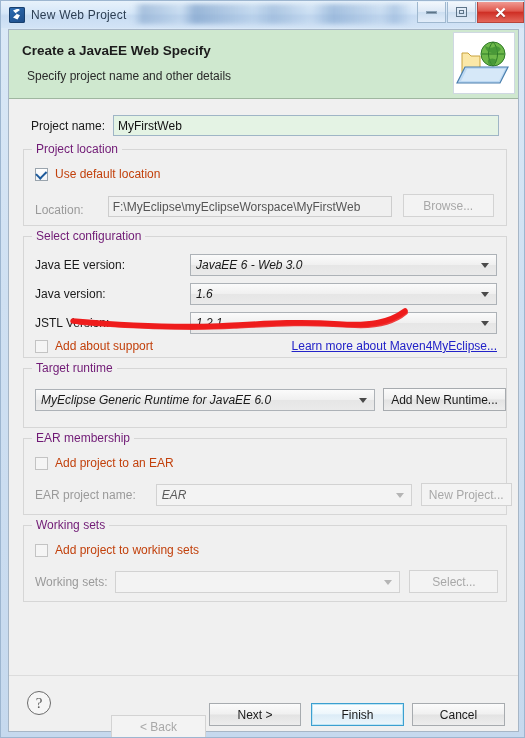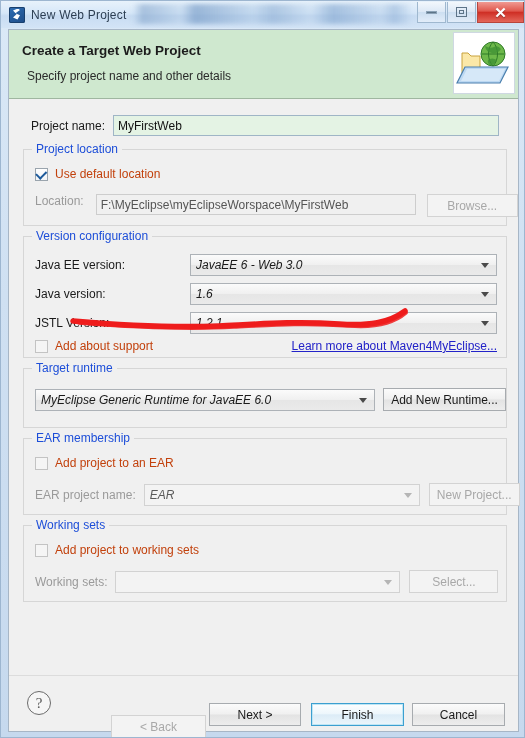--- a/index.html
+++ b/index.html
@@ -218,21 +218,21 @@
     position: absolute;
     border: 1px solid #d6d6d6;
     box-sizing: border-box;
   }
   .group > .legend {
     position: absolute;
     top: -8px; left: 8px;
     background: #f0f0f0;
     padding: 0 4px;
     font-size: 12px;
-    color: #1d4ed8;
+    color: #701a75;
     white-space: nowrap;
   }
 
   
   .cb {
     width: 13px; height: 13px;
     border: 1px solid #9aa4ad;
     background: linear-gradient(to bottom, #ffffff 0%, #f2f4f6 100%);
     box-sizing: border-box;
     display: inline-flex;
@@ -373,21 +373,21 @@
       </div>
       <div class="win-btn close">
         <span class="glyph-close">✕</span>
       </div>
     </div>
   </div>
 
   <div class="dialog">
 
     <div class="banner">
-      <div class="banner-title">Create a Target Web Project</div>
+      <div class="banner-title">Create a JavaEE Web Specify</div>
       <div class="banner-sub">Specify project name and other details</div>
       <div class="banner-icon">
         <svg width="60" height="60" viewBox="0 0 60 60" aria-hidden="true">
           <path d="M8 20 L8 40 L26 40 L26 23 L17 23 L14 20 Z" fill="#fbe8a8" stroke="#c9a23c" stroke-width="1"></path>
           <ellipse cx="39" cy="21" rx="12" ry="12" fill="#6db84a" stroke="#2f7a28" stroke-width="1"></ellipse>
           <path d="M28 21 H50 M39 9 C33 15 33 27 39 33 C45 27 45 15 39 9" fill="none" stroke="#2f7a28" stroke-width="1"></path>
           <path d="M31 13 q5 3 9 1 q4 -2 7 2 q-3 5 -9 4 q-6 -1 -7 -7 Z" fill="#3c8f33" opacity=".75"></path>
           <path d="M34 27 q4 -3 9 0 q-2 5 -7 5 q-3 -2 -2 -5 Z" fill="#3c8f33" opacity=".75"></path>
           <path d="M11 34 L54 34 L46 50 L3 50 Z" fill="#bcd8f2" stroke="#4a7fae" stroke-width="1.2"></path>
           <path d="M13 36 L51 36 L45 48 L7 48 Z" fill="#d6e8f8" stroke="none"></path>
@@ -403,29 +403,29 @@
       </div>
 
       <div class="group" style="left:14px; top:50px; width:484px; height:77px;">
         <span class="legend">Project location</span>
 
         <div class="cbrow" style="position:absolute; left:11px; top:17px;">
           <span class="cb checked"></span>
           <span class="cb-label">Use default location</span>
         </div>
 
-        <div style="position:absolute; left:11px; top:44px; display:flex; align-items:flex-start;">
+        <div style="position:absolute; left:11px; top:44px; display:flex; align-items:flex-end;">
           <span class="lbl dim">Location:</span>
-          <input class="txt disabled" style="width: 320px; margin-left: 12px;" readonly="" value="F:\MyEclipse\myEclipseWorspace\MyFirstWeb">
+          <input class="txt disabled" style="width: 284px; margin-left: 24px;" readonly="" value="F:\MyEclipse\myEclipseWorspace\MyFirstWeb">
           <div class="btn disabled" style="width:91px; margin-left:11px;">Browse...</div>
         </div>
       </div>
 
       <div class="group" style="left:14px; top:137px; width:484px; height:122px;">
-        <span class="legend">Version configuration</span>
+        <span class="legend">Select configuration</span>
 
         <div style="position:absolute; left:11px; top:17px; display:flex; align-items:center; width:462px;">
           <span class="lbl" style="width:155px;">Java EE version:</span>
           <div class="combo" style="width:307px;">
             <span>JavaEE 6 - Web 3.0</span>
             <span class="arrow"></span>
           </div>
         </div>
 
         <div style="position:absolute; left:11px; top:46px; display:flex; align-items:center; width:462px;">
@@ -465,21 +465,21 @@
       <div class="group" style="left:14px; top:339px; width:484px; height:77px;">
         <span class="legend">EAR membership</span>
 
         <div class="cbrow" style="position:absolute; left:11px; top:17px;">
           <span class="cb dim"></span>
           <span class="cb-label">Add project to an EAR</span>
         </div>
 
         <div style="position:absolute; left:11px; top:44px; display:flex; align-items:center;">
           <span class="lbl dim">EAR project name:</span>
-          <div class="combo disabled" style="width:276px; margin-left:8px;">
+          <div class="combo disabled" style="width:256px; margin-left:20px;">
             <span>EAR</span>
             <span class="arrow"></span>
           </div>
           <div class="btn disabled" style="width:91px; margin-left:9px;">New Project...</div>
         </div>
       </div>
 
       <div class="group" style="left:14px; top:426px; width:484px; height:77px;">
         <span class="legend">Working sets</span>
 

